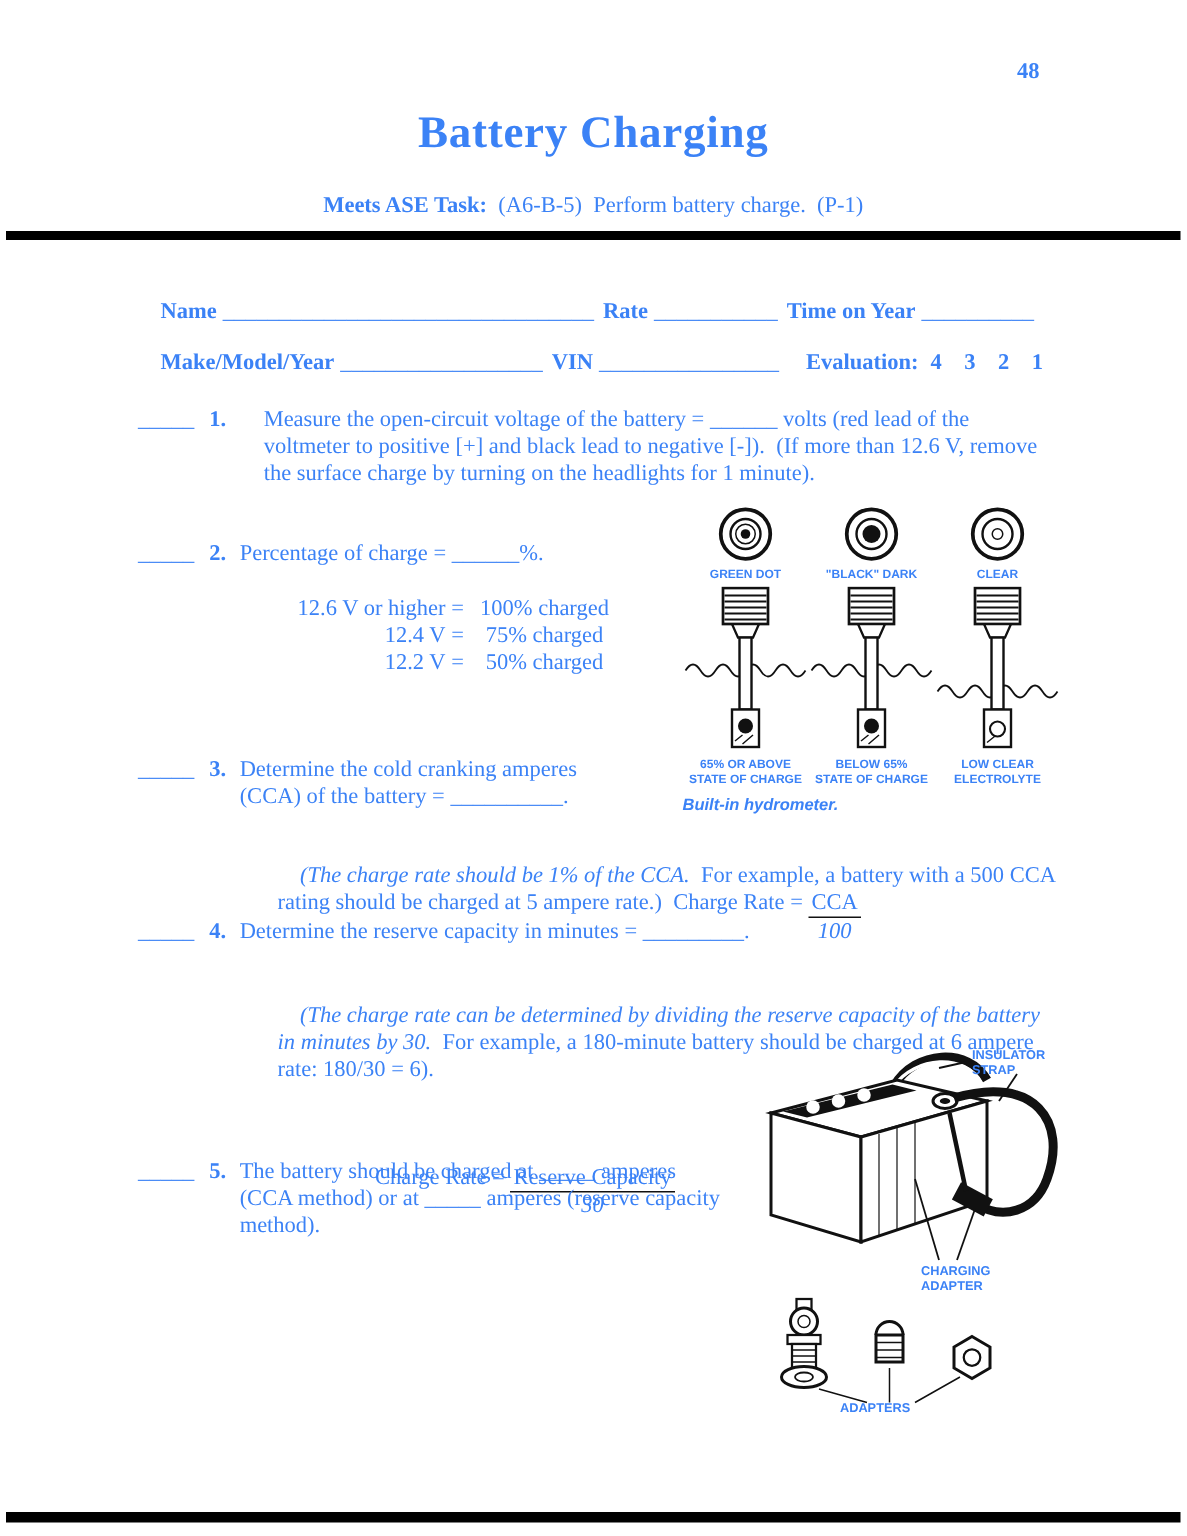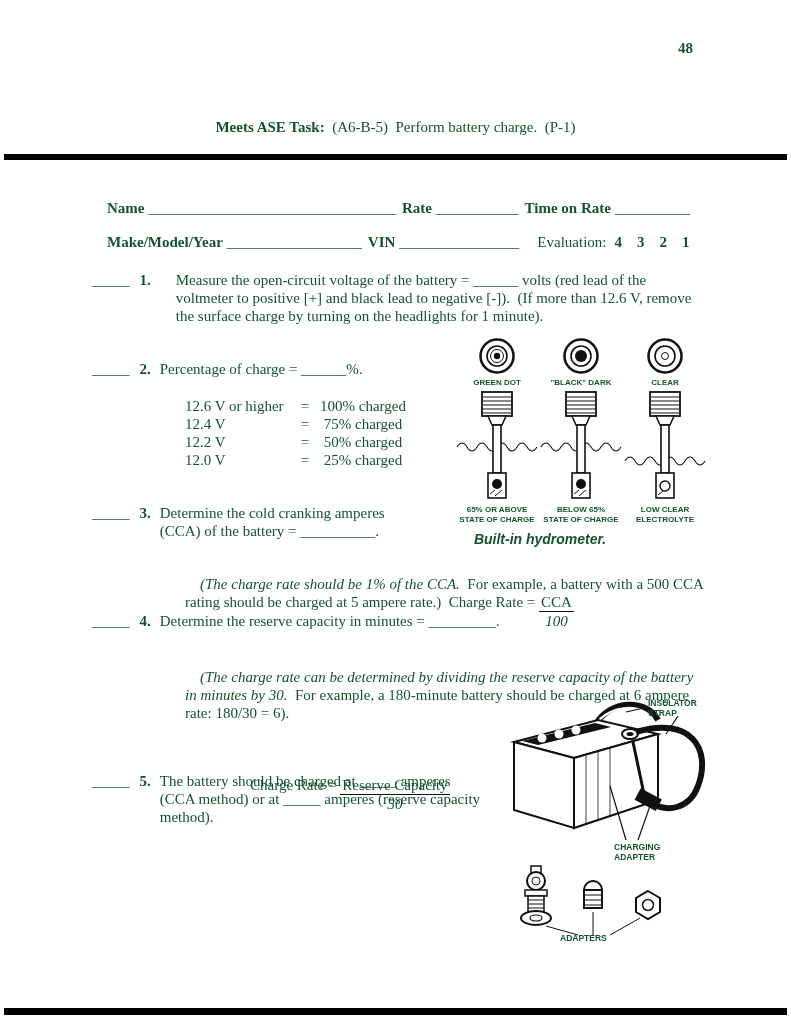--- a/index.html
+++ b/index.html
@@ -1,86 +1,87 @@
 <!DOCTYPE html>
 <html><head>
 <meta charset="utf-8">
 <style>
   * { margin:0; padding:0; box-sizing:border-box; }
   html,body { background:#ffffff; }
   .page {
     position:relative; width:791px; height:1024px; background:#fff;
-    font-family:"Liberation Serif", serif; color:#14532d; overflow:hidden;
+    font-family:"Liberation Serif", serif; color:#3b82f6; overflow:hidden;
   }
   .abs { position:absolute; }
   .t  { white-space:pre-wrap; }
   .b  { font-weight:bold; }
   .bar { background:#000; }
 
   .pagenum { font-weight:bold; font-size:15px; }
   .title   { left:0; width:791px; text-align:center; font-size:30px; font-weight:bold; letter-spacing:.5px; }
   .ase     { left:0; width:791px; text-align:center; font-size:15px; }
 
   .formrow { font-size:15px; white-space:pre; }
   .formrow .lbl { font-weight:bold;text-align:center; }
   .formrow .blank { font-weight:normal; margin:0 6px 0 4px; }
   .formrow .evals { margin-left:8px; white-space:pre; font-weight:bold; }
-  .formrow .evlbl { margin-left:12px; font-weight:normal; }
+  .formrow .evlbl { margin-left:12px; font-weight:bold; }
 
   .item { display:flex; align-items:flex-start; font-size:15px; line-height:18px; }
   .item .lead { white-space:pre; margin-right:10px; }
   .item .num  { font-weight:bold; margin-right:9px; }
   .item .itext { white-space:pre-wrap; }
 
   .ct-row { font-size:15px; line-height:18px; }
-  .ct-v  { display:inline-block; width:112px; }
+  .ct-v  { display:inline-block; width:112px;text-align:right; }
   .ct-eq { display:inline-block; width:16px; text-align:center; }
   .ct-p  { display:inline-block; width:100px; text-align:center; }
 
   .note { font-size:15px; line-height:18px; white-space:pre-wrap; }
   .it { font-style:italic; }
 
   .frac { display:inline-block; text-align:center; vertical-align:top; line-height:18px; }
   .frac-num { display:inline-block; border-bottom:1.5px solid #111; padding:0 2px; }
   .frac-den { display:block;font-style:italic; }
 
   .hfig { width:252px; }
   .hrow { display:flex; justify-content:space-between; }
   .hunit { width:84px; display:flex; flex-direction:column; align-items:center; }
   .hlabel {
     font-family:"Liberation Sans", sans-serif; font-weight:bold; font-size:8px;
     line-height:10px; text-align:center; white-space:pre-line; margin-top:2px;
   }
   .hbody { margin-top:3px; }
   .hcaption {
     font-family:"Liberation Sans", sans-serif; font-style:italic; font-weight:bold;
-    font-size:14px; text-align:center; width:170px; margin-top:6px;
+    font-size:11px; width:170px; margin-top:6px;
   }
   .bfig-label {
     font-family:"Liberation Sans", sans-serif; font-weight:bold; font-size:8.5px;
     line-height:10px; white-space:pre-line;
   }
   svg { display:block; }
 </style>
 </head>
 <body>
 
 <div class="page">
 
   <div class="abs pagenum" style="left:678px; top:40px;">48</div>
 
-
-  <div class="abs ase" style="top:119px;">
+  <div class="abs title" style="top:72px;">Battery Charging</div>
+
+  <div class="abs ase" style="top:129px;">
     <span class="b t">Meets ASE Task:</span><span class="t">  (A6-B-5)  Perform battery charge.  (P-1)</span>
   </div>
 
   <div class="abs bar" style="left:4px; top:154px; width:783px; height:6px;"></div>
 
   <div class="abs formrow" style="left:92px; top:183px;">
-    <span class="lbl">Name</span><span class="blank">_________________________________</span><span class="lbl">Rate</span><span class="blank">___________</span><span class="lbl">Time on Rate</span><span class="blank">__________</span>
+    <span class="lbl">Name</span><span class="blank">_________________________________</span><span class="lbl">Rate</span><span class="blank">___________</span><span class="lbl">Time on Year</span><span class="blank">__________</span>
   </div>
 
   <div class="abs formrow" style="left:92px; top:217px;">
     <span class="lbl">Make/Model/Year</span><span class="blank">__________________</span><span class="lbl">VIN</span><span class="blank">________________</span><span class="evlbl">Evaluation:</span><span class="evals">4    3    2    1</span>
   </div>
 
   <div class="abs item" style="left:92px; top:271px; width:615px;">
     <span class="lead">_____</span>
     <span class="num">1.</span>
     <div class="itext" style="width:552px;margin-left:16px;">Measure the open-circuit voltage of the battery = ______ volts (red lead of the voltmeter to positive [+] and black lead to negative [-]).  (If more than 12.6 V, remove the surface charge by turning on the headlights for 1 minute).</div>
@@ -94,23 +95,20 @@
 
   <div class="abs" style="left:185px; top:397px;">
     <div class="ct-row">
       <span class="ct-v">12.6 V or higher</span><span class="ct-eq">=</span><span class="ct-p">100% charged</span>
     </div>
     <div class="ct-row">
       <span class="ct-v">12.4 V</span><span class="ct-eq">=</span><span class="ct-p">75% charged</span>
     </div>
     <div class="ct-row">
       <span class="ct-v">12.2 V</span><span class="ct-eq">=</span><span class="ct-p">50% charged</span>
-    </div>
-    <div class="ct-row">
-      <span class="ct-v">12.0 V</span><span class="ct-eq">=</span><span class="ct-p">25% charged</span>
     </div>
   </div>
 
   <div class="abs item" style="left:92px; top:504px;">
     <span class="lead">_____</span>
     <span class="num">3.</span>
     <div class="itext" style="width:258px;">Determine the cold cranking amperes (CCA) of the battery = __________.</div>
   </div>
 
   <div class="abs note" style="left:185px; top:557px; width:522px;">

